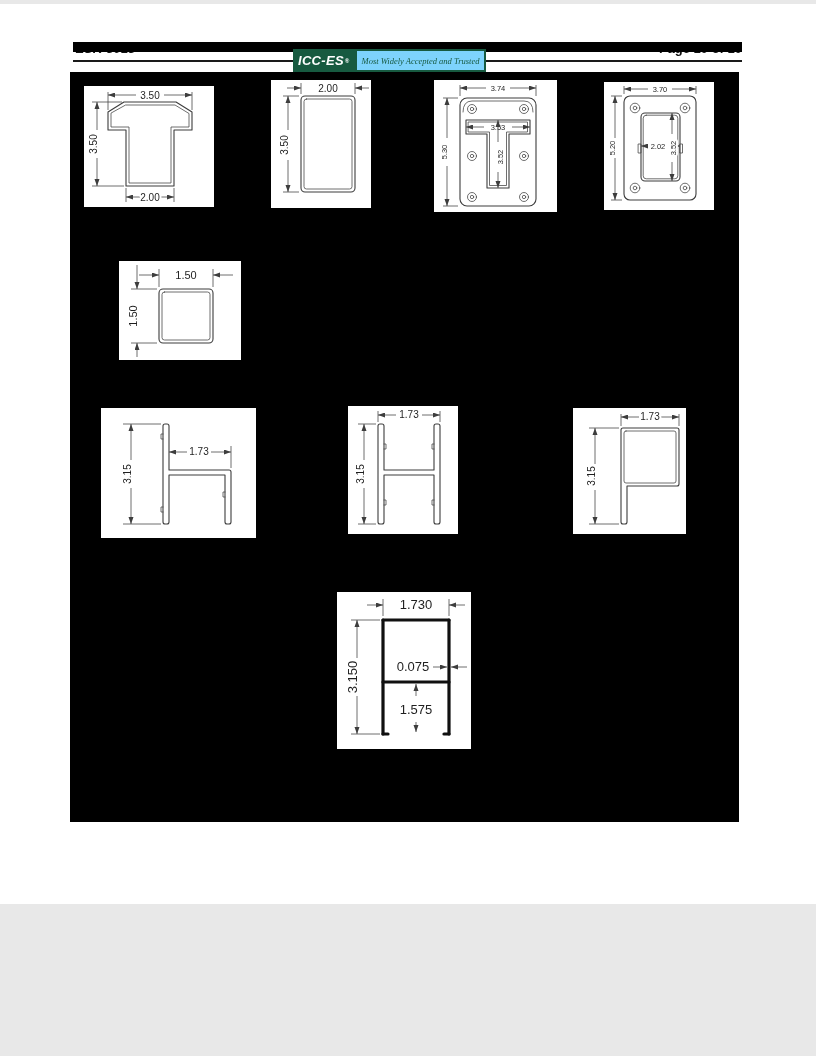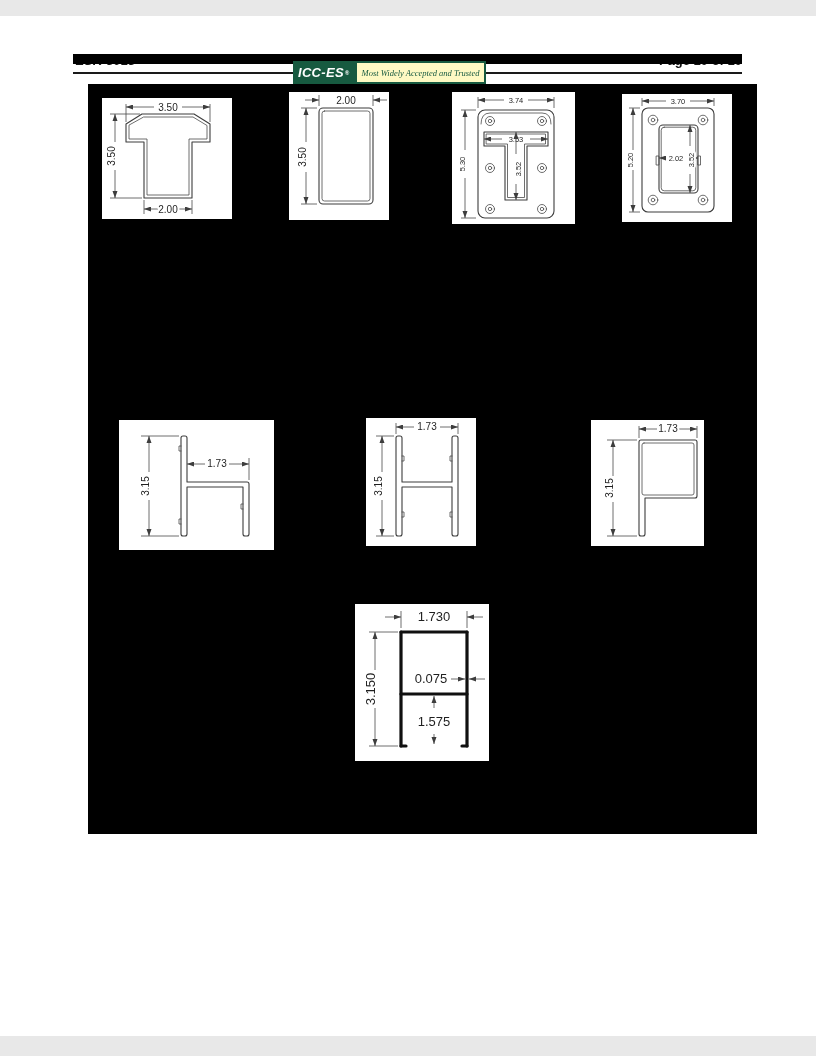--- a/index.html
+++ b/index.html
@@ -1,31 +1,31 @@
 <!DOCTYPE html>
 <html><head>
 <meta charset="utf-8">
 <style>
   html,body{margin:0;padding:0;background:#e8e8e8;}
-  #page{position:relative;width:816px;height:1020px;background:#ffffff;margin:16px auto;
+  #page{position:relative;width:816px;height:900px;background:#ffffff;margin:4px auto;
         font-family:"Liberation Sans",sans-serif;overflow:hidden;}
   
   #hdr-doc{position:absolute;left:75px;top:37px;font-size:13px;font-weight:bold;color:#111;z-index:2;}
   #hdr-page{position:absolute;right:74px;top:37px;font-size:13px;font-weight:bold;color:#111;z-index:2;}
   #hdr-bar{position:absolute;left:73px;top:38px;width:669px;height:10px;background:#000;z-index:3;}
   #hdr-rule{position:absolute;left:73px;top:56px;width:669px;height:2px;background:#1a1a1a;z-index:1;}
   #logo{position:absolute;left:293px;top:45px;height:23px;display:flex;align-items:stretch;z-index:4;}
   #logo .lg-green{background:#175a40;color:#fff;font-weight:bold;font-style:italic;
         font-size:13px;display:flex;align-items:center;padding:0 5px;letter-spacing:.3px;}
   #logo .lg-green sup{font-size:6px;margin-left:1px;}
-  #logo .lg-tag{background:#fef9c3;border:2px solid #175a40;color:#175a40;font-style:italic;
+  #logo .lg-tag{background:#7dd3fc;border:2px solid #175a40;color:#175a40;font-style:italic;
         font-family:"Liberation Serif",serif;font-size:8.5px;display:flex;align-items:center;
         padding:0 5px;white-space:nowrap;}
   
-  #canvas{position:absolute;left:88px;top:68px;width:669px;height:750px;background:#000;}
+  #canvas{position:absolute;left:70px;top:68px;width:669px;height:750px;background:#000;}
   .panel{position:absolute;background:#fff;}
   .panel svg{display:block;}
   .pl{fill:none;stroke:#3d3d3d;stroke-width:1.1;stroke-linejoin:round;stroke-linecap:round;}
   .pl2{fill:none;stroke:#4a4a4a;stroke-width:0.8;stroke-linejoin:round;stroke-linecap:round;}
   .thick{fill:none;stroke:#101010;stroke-width:3.2;stroke-linecap:round;stroke-linejoin:round;}
   .dl{stroke:#4a4a4a;stroke-width:0.8;fill:none;}
   .dt{fill:#1f1f1f;text-anchor:middle;paint-order:stroke;stroke:#fff;stroke-width:4px;
       stroke-linejoin:round;font-family:"Liberation Sans",sans-serif;}
 </style>
 </head>
@@ -161,20 +161,36 @@
         <text class="dt" x="11" y="66" font-size="7.5" transform="rotate(-90 11 66)">5.20</text>
         <line class="dl" x1="37" y1="64" x2="43" y2="64" marker-start="url(#as)"></line>
         <line class="dl" x1="65" y1="64" x2="76" y2="64" marker-end="url(#ae)"></line>
         <text class="dt" x="54" y="66.5" font-size="7.5">2.02</text>
         <line class="dl" x1="68" y1="31" x2="68" y2="52" marker-start="url(#as)"></line>
         <line class="dl" x1="68" y1="80" x2="68" y2="99" marker-end="url(#ae)"></line>
         <text class="dt" x="72" y="66" font-size="7.5" transform="rotate(-90 72 66)">3.52</text>
       </svg>
     </div>
 
+    <div class="panel" style="left:49px;top:189px;width:122px;height:99px">
+      <svg width="122" height="99" viewBox="0 0 122 99">
+        <rect class="pl" x="40" y="28" width="54" height="54" rx="4"></rect>
+        <rect class="pl2" x="43" y="31" width="48" height="48" rx="2.5"></rect>
+        <line class="dl" x1="40" y1="26" x2="40" y2="8"></line>
+        <line class="dl" x1="94" y1="26" x2="94" y2="8"></line>
+        <line class="dl" x1="20" y1="14" x2="40" y2="14" marker-end="url(#ae)"></line>
+        <line class="dl" x1="114" y1="14" x2="94" y2="14" marker-end="url(#ae)"></line>
+        <text class="dt" x="67" y="17.5" font-size="11">1.50</text>
+        <line class="dl" x1="38" y1="28" x2="12" y2="28"></line>
+        <line class="dl" x1="38" y1="82" x2="12" y2="82"></line>
+        <line class="dl" x1="18" y1="4" x2="18" y2="28" marker-end="url(#ae)"></line>
+        <line class="dl" x1="18" y1="96" x2="18" y2="82" marker-end="url(#ae)"></line>
+        <text class="dt" x="18" y="55" font-size="11" transform="rotate(-90 18 55)">1.50</text>
+      </svg>
+    </div>
 
 
 
     <div class="panel" style="left:31px;top:336px;width:155px;height:130px">
       <svg width="155" height="130" viewBox="0 0 155 130">
         <path class="pl" d="M62,18 Q62,16 64,16 L66,16 Q68,16 68,18 L68,62 L128,62 Q130,62 130,64 L130,114 Q130,116 128,116 L126,116 Q124,116 124,114 L124,67 L68,67 L68,114 Q68,116 66,116 L64,116 Q62,116 62,114 Z"></path>
         <path class="pl2" d="M62,26 l-2,0 l0,5 l2,0"></path>
         <path class="pl2" d="M62,99 l-2,0 l0,5 l2,0"></path>
         <path class="pl2" d="M124,84 l-2,0 l0,5 l2,0"></path>
         <line class="dl" x1="130" y1="60" x2="130" y2="38"></line>

